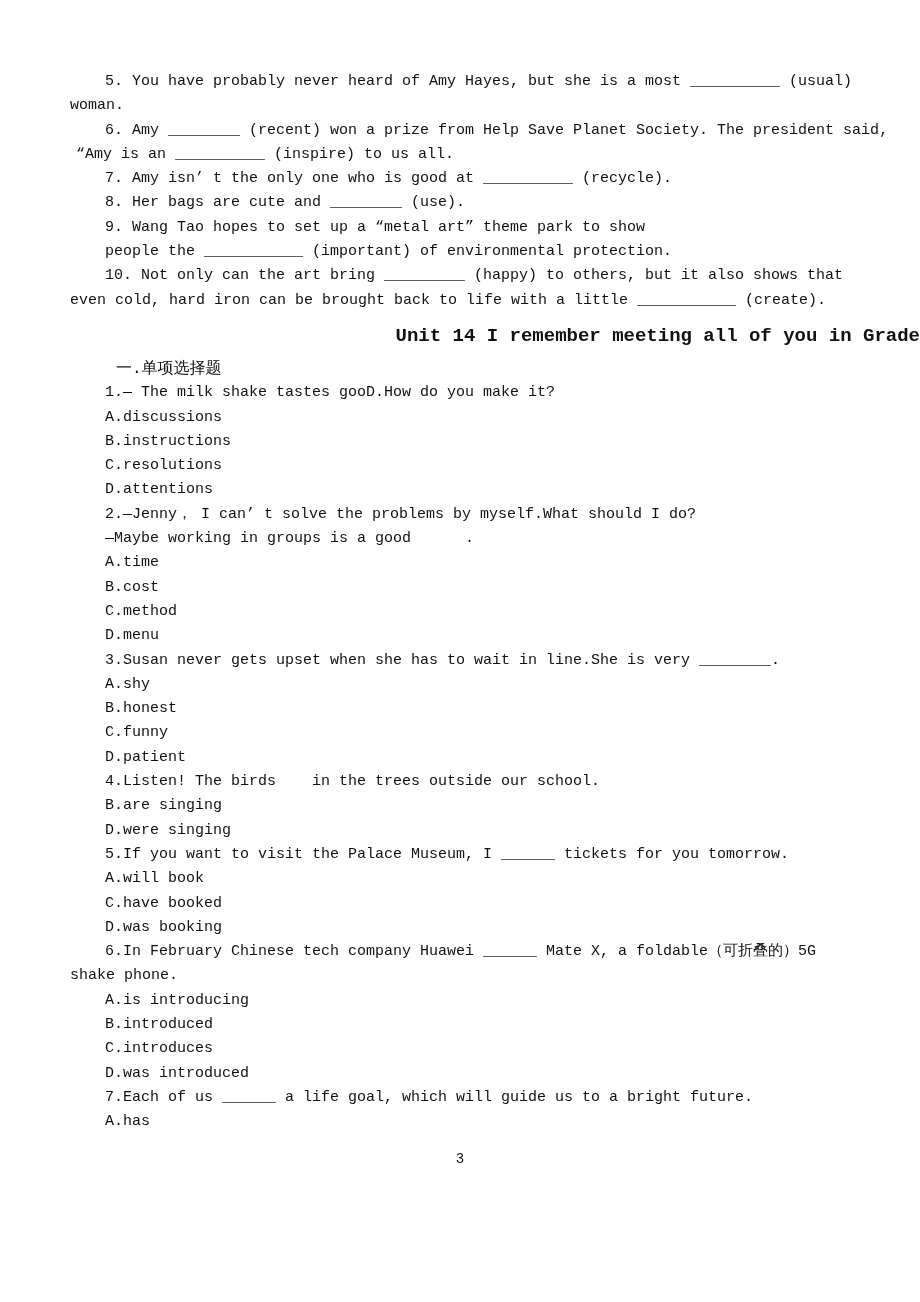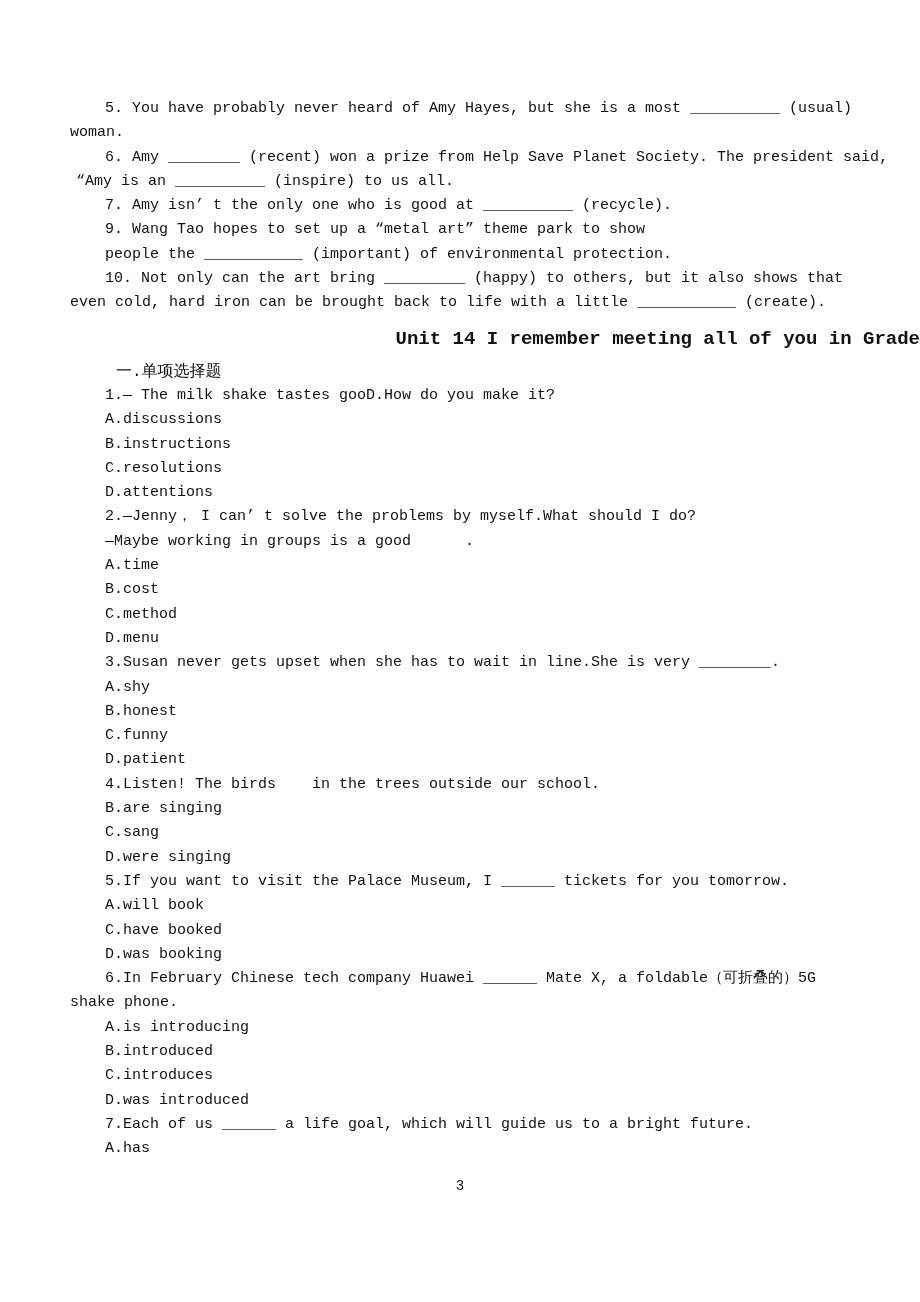--- a/index.html
+++ b/index.html
@@ -5,21 +5,21 @@
   html, body { margin: 0; padding: 0; background: #ffffff; }
   .page {
     position: relative;
     width: 920px;
     height: 1302px;
     background: #ffffff;
     color: #111111;
     font-family: "Liberation Mono", "DejaVu Sans Mono", monospace;
     overflow: hidden;
   }
-  .content { padding-top: 97px; }
+  .content { padding-top: 70px; }
   .line {
     white-space: pre;
     font-size: 15px;
     line-height: 24.3px;
     height: 24.3px;
     margin-left: 70px;
   }
   .line.ind { margin-left: 105px; }
   .line.quote { margin-left: 76px; }
   .unit-title {
@@ -50,20 +50,21 @@
 
 <div class="page">
   <div class="content">
 
     <div>
         <div class="line ind">5. You have probably never heard of Amy Hayes, but she is a most __________ (usual)</div>
         <div class="line">woman.</div>
         <div class="line ind">6. Amy ________ (recent) won a prize from Help Save Planet Society. The president said,</div>
         <div class="line quote">“Amy is an __________ (inspire) to us all.</div>
         <div class="line ind">7. Amy isn’ t the only one who is good at __________ (recycle).</div>
+        <div class="line ind">8. Her bags are cute and ________ (use).</div>
         <div class="line ind">9. Wang Tao hopes to set up a “metal art” theme park to show</div>
         <div class="line ind">people the ___________ (important) of environmental protection.</div>
         <div class="line ind">10. Not only can the art bring _________ (happy) to others, but it also shows that</div>
         <div class="line">even cold, hard iron can be brought back to life with a little ___________ (create).</div>
       </div>
 
     <div class="unit-title">Unit 14 I remember meeting all of you in Grade</div>
 
     <div class="section-heading">一.单项选择题</div>
 
@@ -79,21 +80,20 @@
         <div class="line ind">B.cost</div>
         <div class="line ind">C.method</div>
         <div class="line ind">D.menu</div>
         <div class="line ind">3.Susan never gets upset when she has to wait in line.She is very ________.</div>
         <div class="line ind">A.shy</div>
         <div class="line ind">B.honest</div>
         <div class="line ind">C.funny</div>
         <div class="line ind">D.patient</div>
         <div class="line ind">4.Listen! The birds    in the trees outside our school.</div>
         <div class="line ind">B.are singing</div>
-        <div class="line ind">C.sang</div>
         <div class="line ind">D.were singing</div>
         <div class="line ind">5.If you want to visit the Palace Museum, I ______ tickets for you tomorrow.</div>
         <div class="line ind">A.will book</div>
         <div class="line ind">C.have booked</div>
         <div class="line ind">D.was booking</div>
         <div class="line ind">6.In February Chinese tech company Huawei ______ Mate X, a foldable（可折叠的）5G</div>
         <div class="line">shake phone.</div>
         <div class="line ind">A.is introducing</div>
         <div class="line ind">B.introduced</div>
         <div class="line ind">C.introduces</div>

